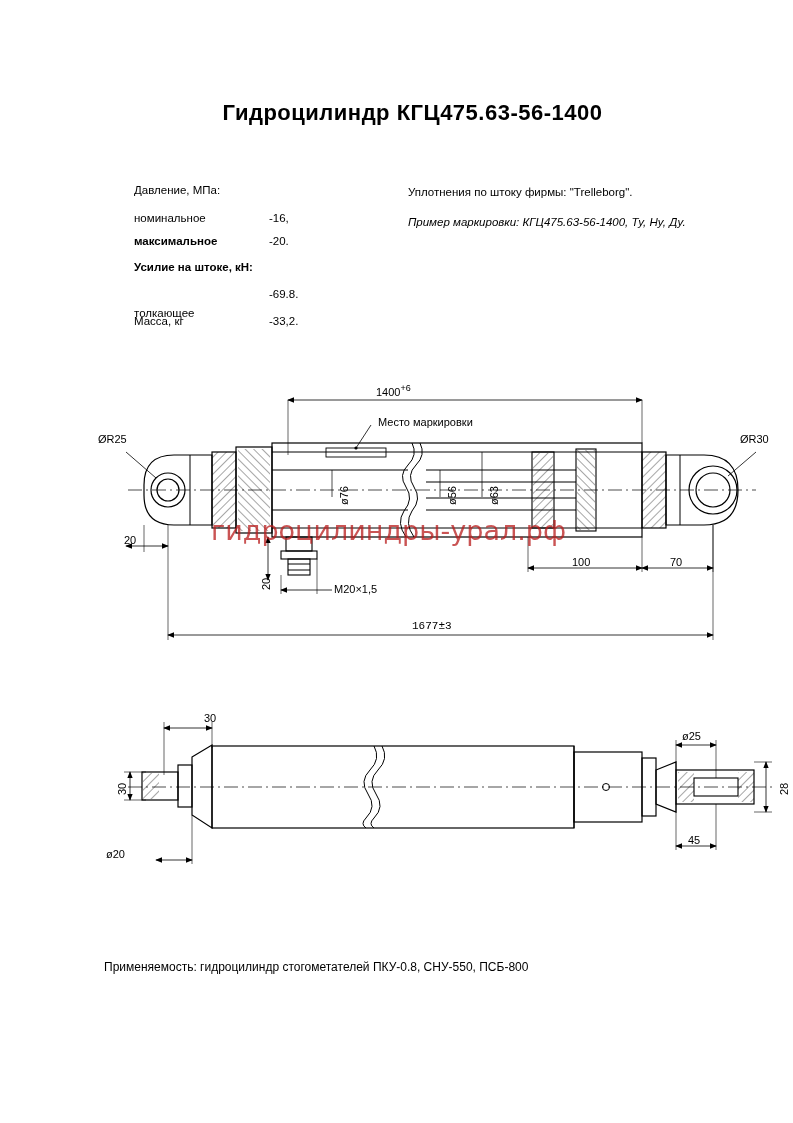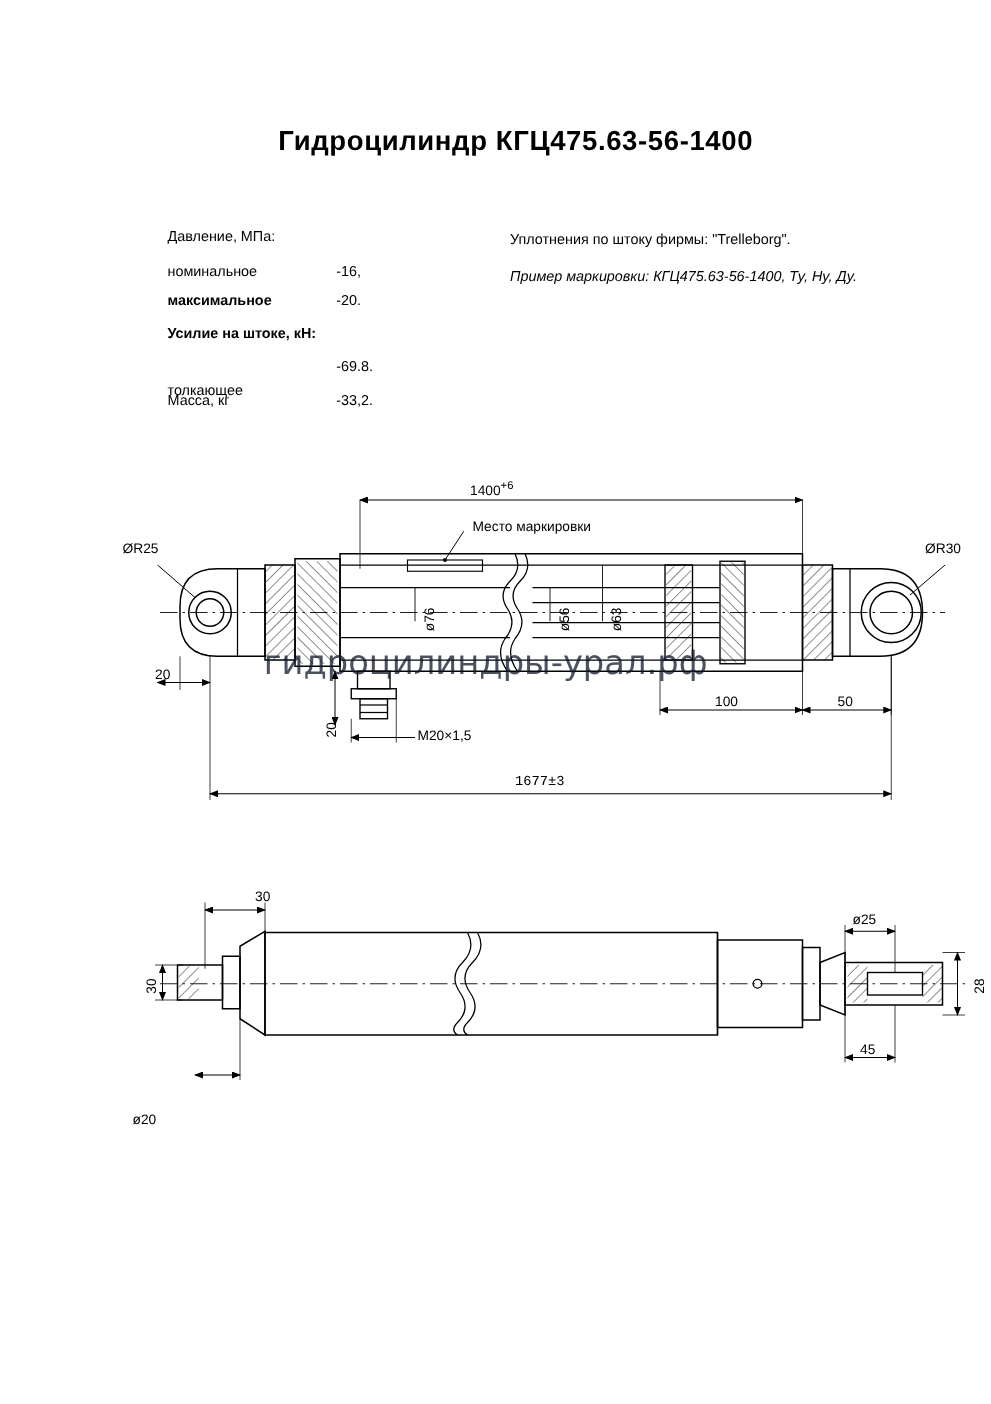--- a/index.html
+++ b/index.html
@@ -56,21 +56,21 @@
     font-size: 11px;
     white-space: nowrap;
     transform-origin: 0 0;
     transform: rotate(-90deg);
   }
   .watermark {
     position: absolute;
     left: 195px;
     top: 515px;
     font-size: 27px;
-    color: #0f172a;
+    color: #b91c1c;
     opacity: .75;
     font-family: "DejaVu Sans", sans-serif;
     white-space: nowrap;
     pointer-events: none;
   }
   svg { position: absolute; left: 0; top: 0; }
 </style>
 </head>
 <body>
 
@@ -243,25 +243,26 @@
   <div class="dim" style="left:362px; top:416px;">Место маркировки</div>
   <div class="dim" style="left:82px; top:433px;">ØR25</div>
   <div class="dim" style="left:724px; top:433px;">ØR30</div>
   <div class="dim-v" style="left:322px; top:505px;">ø76</div>
   <div class="dim-v" style="left:430px; top:505px;">ø56</div>
   <div class="dim-v" style="left:472px; top:505px;">ø63</div>
   <div class="dim" style="left:108px; top:534px;">20</div>
   <div class="dim-v" style="left:244px; top:590px;">20</div>
   <div class="dim" style="left:318px; top:583px;">M20×1,5</div>
   <div class="dim" style="left:556px; top:556px;">100</div>
-  <div class="dim" style="left:654px; top:556px;">50</div>
+  <div class="dim" style="left:654px; top:556px;">70</div>
   <div class="dim" style="left:396px; top:620px;font-family:Liberation Mono, monospace;">1677±3</div>
 
   <div class="dim" style="left:188px; top:712px;">30</div>
   <div class="dim-v" style="left:100px; top:795px;">30</div>
-  <div class="dim" style="left:90px; top:848px;margin-top:42px;">ø20</div>
+  <div class="dim" style="left:90px; top:848px;">ø20</div>
   <div class="dim" style="left:666px; top:730px;">ø25</div>
   <div class="dim-v" style="left:762px; top:795px;">28</div>
   <div class="dim" style="left:672px; top:834px;">45</div>
 
   <div class="watermark">гидроцилиндры-урал.рф</div>
 
+  <div class="footer-note">Применяемость: гидроцилиндр стогометателей ПКУ-0.8, СНУ-550, ПСБ-800</div>
 </div>
 
 </body></html>

